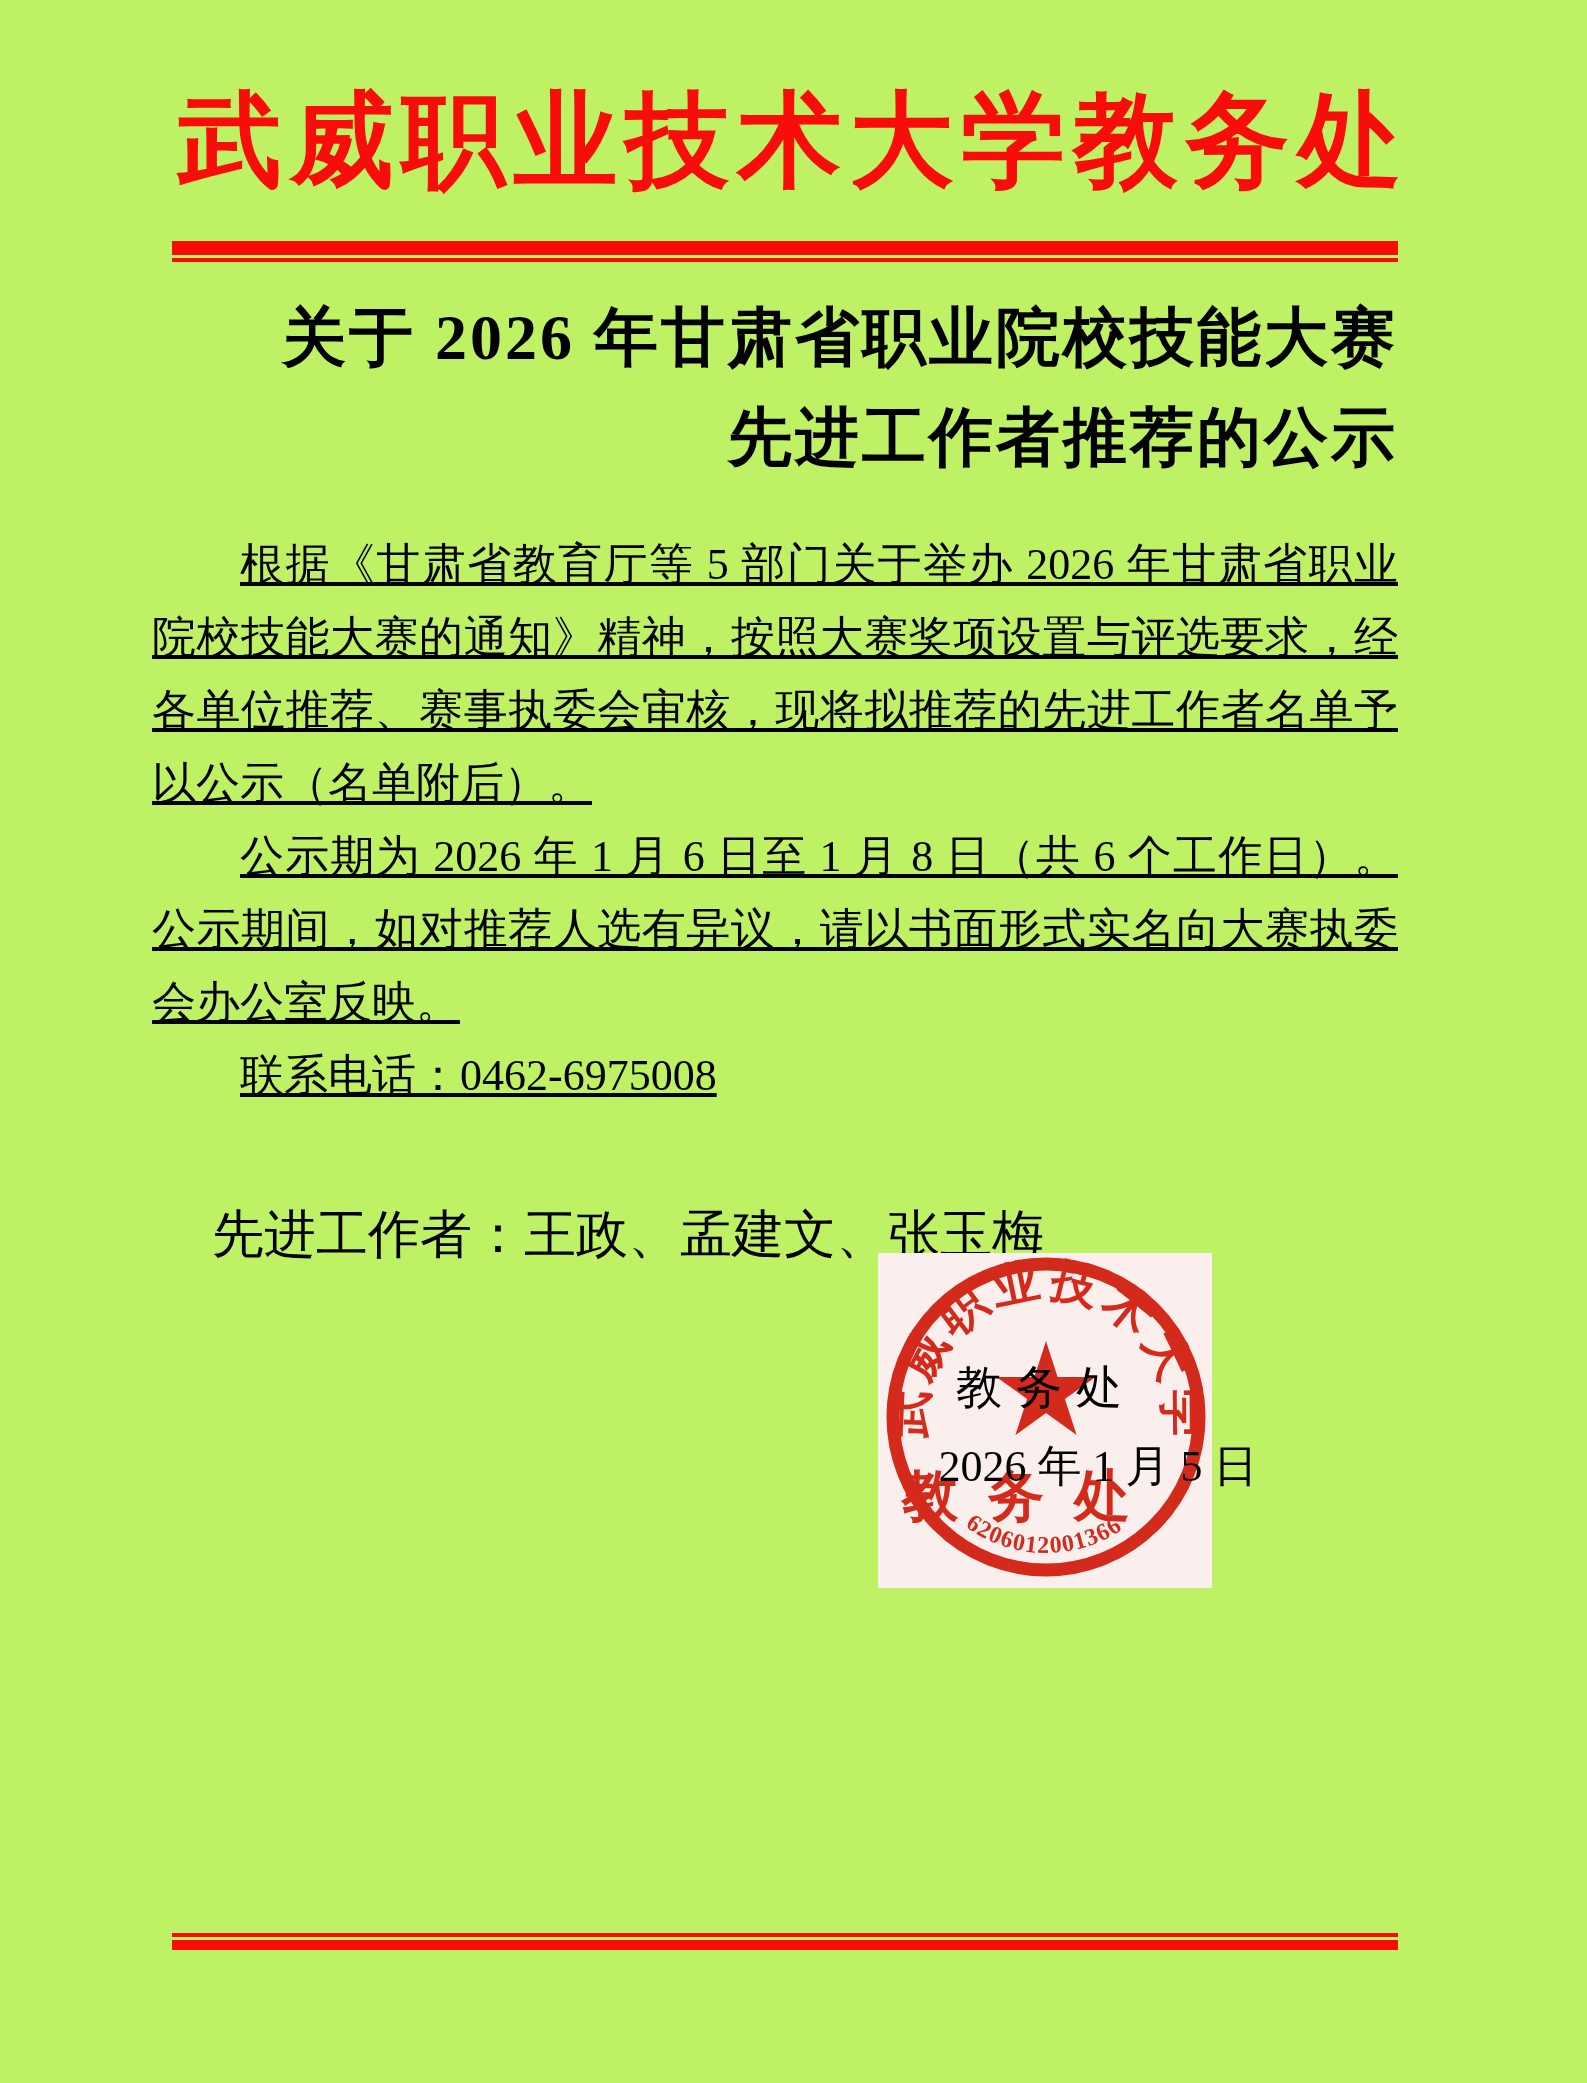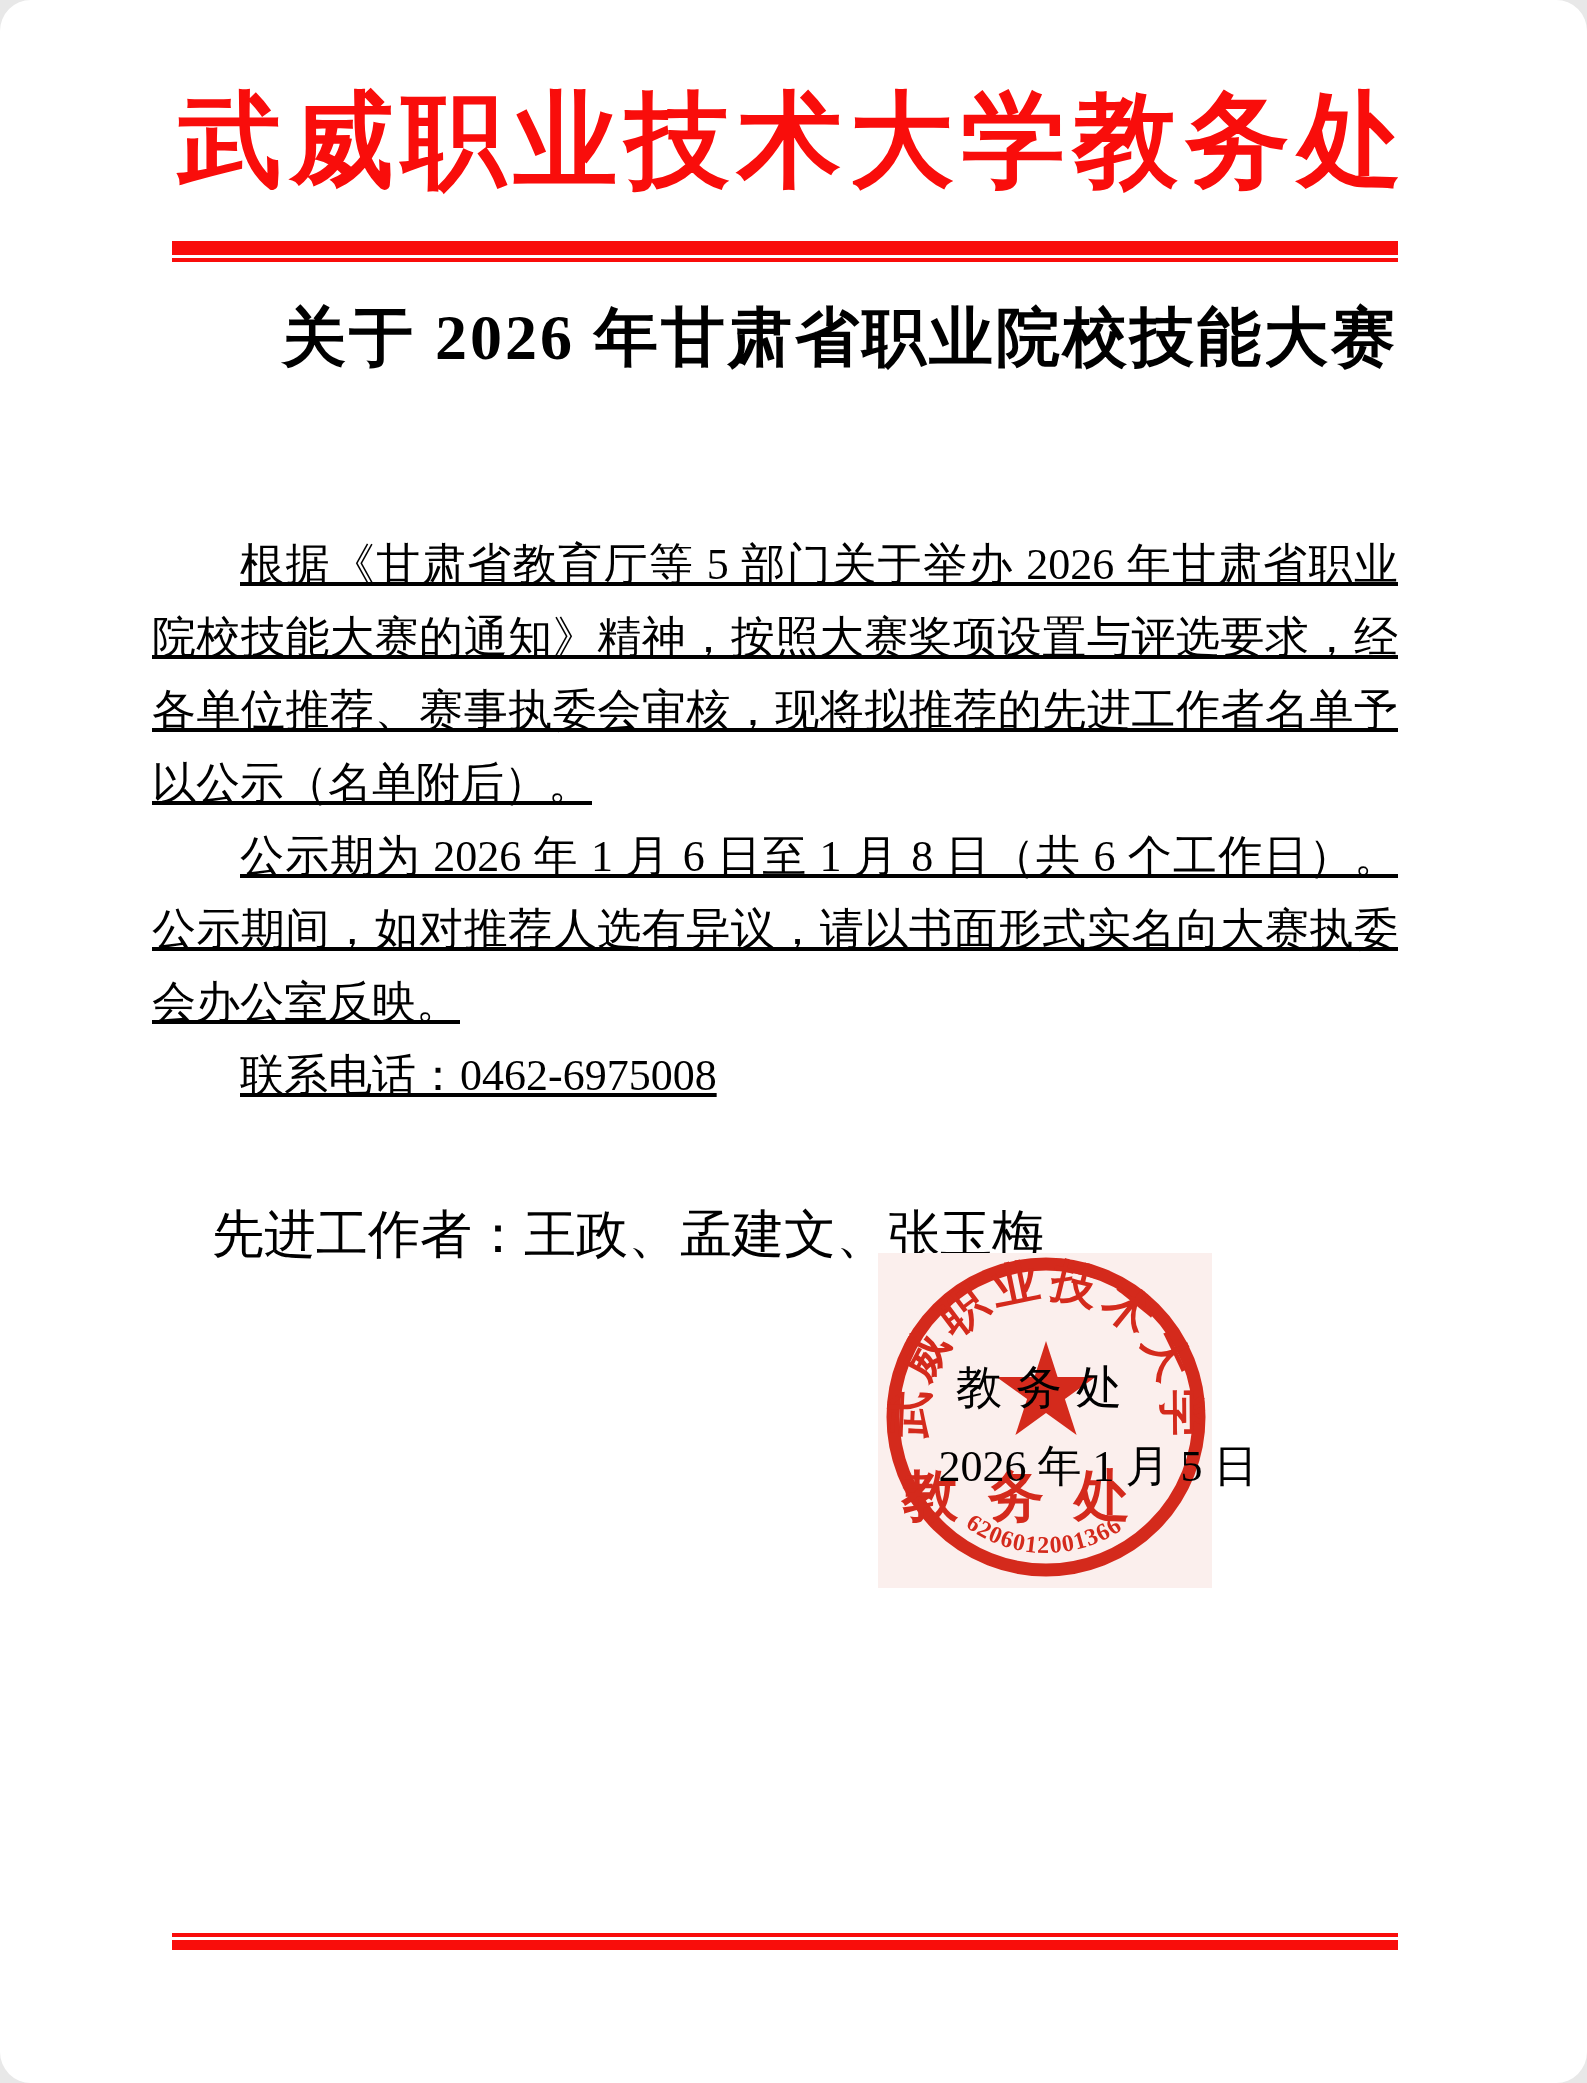--- a/index.html
+++ b/index.html
@@ -1,24 +1,23 @@
 <!DOCTYPE html>
 <html><head>
 <meta charset="utf-8">
 <style>
   html,body{margin:0;padding:0;background:#e8e8e8;}
   .page{
     position:relative;
     width:1587px;height:2083px;
-    background:#ffffff;
+    background:#bef264;
     margin:0 auto;
     overflow:hidden;
     font-family:"Liberation Serif","DejaVu Serif",serif;
     color:#000;
-    border-radius:31px;
   }
   
   .letterhead{
     position:absolute;top:72px;left:0;width:1587px;
     text-align:center;
     font-size:104px;font-weight:700;
     letter-spacing:8px;
     color:#f90d0b;
     white-space:nowrap;
   }
@@ -74,20 +73,21 @@
 
   <div class="letterhead">武威职业技术大学教务处</div>
 
   <div class="rule rule-top">
     <div class="bar thick"></div>
     <div class="bar thin"></div>
   </div>
 
   <div class="doc-title">
     <div>关于 2026 年甘肃省职业院校技能大赛</div>
+    <div>先进工作者推荐的公示</div>
   </div>
 
   <div class="body-text">
     <p>根据《甘肃省教育厅等 5 部门关于举办 2026 年甘肃省职业院校技能大赛的通知》精神，按照大赛奖项设置与评选要求，经各单位推荐、赛事执委会审核，现将拟推荐的先进工作者名单予以公示（名单附后）。</p>
     <p>公示期为 2026 年 1 月 6 日至 1 月 8 日（共 6 个工作日）。公示期间，如对推荐人选有异议，请以书面形式实名向大赛执委会办公室反映。</p>
     <p>联系电话：0462-6975008</p>
   </div>
 
   <div class="workers-line">先进工作者：王政、孟建文、张玉梅</div>
 

